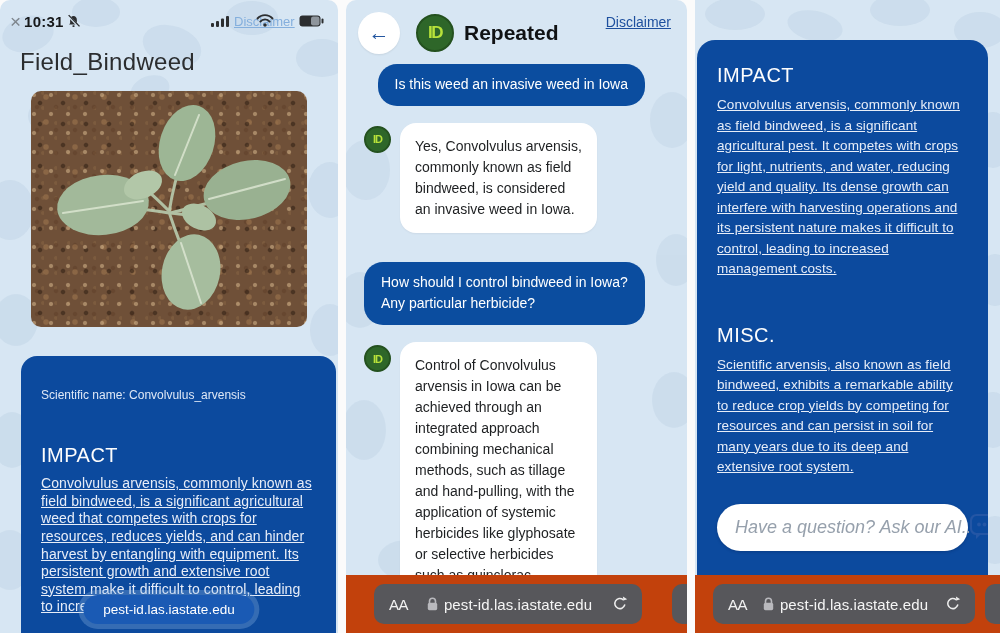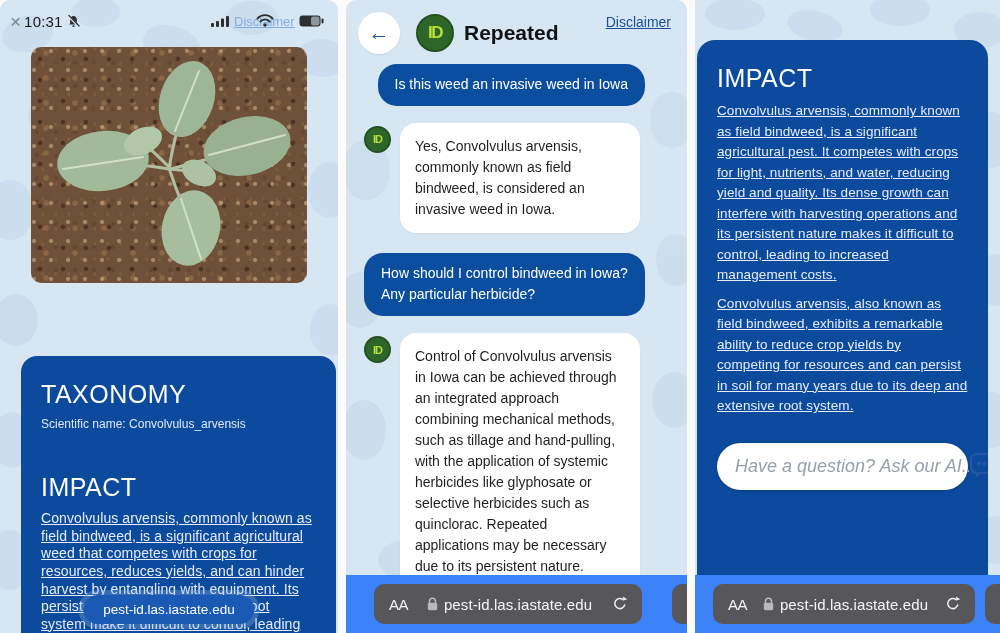--- a/index.html
+++ b/index.html
@@ -9,21 +9,21 @@
   .panel { position:relative; height:633px; background:#d7e6f3; overflow:hidden; }
   .p-left  { width:338px; border-radius:10px 10px 0 0; }
   .p-mid   { width:341px; border-radius:10px 10px 0 0; }
   .p-right { width:305px; }
   .pattern { position:absolute; inset:0; width:100%; height:100%; z-index:0; }
   .layer { position:relative; z-index:1; height:100%; }
 
   
   .status-bar { display:flex; align-items:center; padding:10px 12px 0 10px; height:32px; }
   .x-icon { font-size:19px; color:#7e858c; line-height:1; }
-  .time { font-size:15px; font-weight:400; color:#16181a; margin-left:3px; letter-spacing:.2px; }
+  .time { font-size:15px; font-weight:700; color:#16181a; margin-left:3px; letter-spacing:.2px; }
   .bell { margin-left:3px; }
   .sb-spacer { flex:1; }
   .sig { margin-right:3px; }
   .status-overlap { position:relative; width:92px; height:18px; }
   .disc-behind { position:absolute; left:0; top:2px; font-size:13px; color:#84afdd;
                  text-decoration:underline; white-space:nowrap; }
   .wifi { position:absolute; left:22px; top:2px; }
   .batt { position:absolute; right:2px; top:3px; }
 
   .page-title { font-size:24px; font-weight:500; color:#2b2d2f; margin:16px 0 0 20px; letter-spacing:.3px; }
@@ -34,21 +34,21 @@
       radial-gradient(circle at 3px 4px,  rgba(215,184,142,.55) 1.5px, transparent 2.6px),
       radial-gradient(circle at 9px 12px, rgba(52,34,22,.60)   1.6px, transparent 2.8px),
       radial-gradient(circle at 15px 6px, rgba(166,124,82,.50) 2.2px, transparent 3.4px),
       radial-gradient(circle at 6px 16px, rgba(96,64,42,.55)   1.6px, transparent 2.8px),
       radial-gradient(circle at 12px 2px, rgba(140,104,70,.45) 1.4px, transparent 2.4px);
     background-size:17px 19px, 23px 21px, 29px 25px, 19px 23px, 13px 15px; }
   .photo svg { position:absolute; inset:0; }
 
   .tax-card { position:absolute; left:21px; right:2px; top:356px; bottom:0; background:#0c4a9e;
               border-radius:16px 16px 0 0; padding:24px 20px 0 20px; color:#fff; overflow:hidden; }
-  .card-h { font-size:25px; font-weight:500; letter-spacing:.5px; color:#fdfdfd; }
+  .card-h { font-size:20px; font-weight:500; letter-spacing:.5px; color:#fdfdfd; }
   .sci { font-size:12px; color:#dfe8f6; margin-top:8px; }
   .tax-card .impact-h { margin-top:42px; }
   .card-body { font-size:14px; line-height:1.26; color:#e7edf8; margin-top:8px; letter-spacing:.1px;text-decoration:underline; }
 
   .url-pill { position:absolute; left:50%; transform:translateX(-50%); bottom:9px; z-index:3;
               background:#1a5ab4; color:#fff; font-size:13.5px; padding:7px 20px; border-radius:16px;
               white-space:nowrap; box-shadow:0 0 0 5px rgba(148,188,233,.30); }
 
   
   .chat-header { display:flex; align-items:center; padding:12px 12px 6px 12px; position:relative; }
@@ -59,41 +59,41 @@
           display:flex; align-items:center; justify-content:center; margin-left:16px; }
   .logo span { font-size:17px; font-weight:800; color:#b8e23a; letter-spacing:-1.5px; }
   .chat-title { font-size:21px; font-weight:700; color:#101214; margin-left:10px; }
   .disclaimer { position:absolute; top:14px; right:16px; font-size:14px; color:#1d4f9e;
                 text-decoration:underline; }
 
   .messages { display:flex; flex-direction:column; padding:4px 14px 0 18px; }
   .msg-user { margin-left:auto; margin-right:28px; background:#0b4d9f; color:#fff; font-size:14px;
               line-height:1.55; padding:10px 17px; border-radius:19px; max-width:286px; }
   .bot-row { display:flex; align-items:flex-start; gap:9px; margin-top:17px; }
-  .bot-row + .msg-user { margin-top:20px; }
+  .bot-row + .msg-user { margin-top:29px; }
   .avatar { width:27px; height:27px; border-radius:50%; background:#2e6629; border:2px solid #24511f;
             display:flex; align-items:center; justify-content:center; flex:0 0 auto; margin-top:3px; }
   .avatar span { font-size:11px; font-weight:800; color:#b8e23a; letter-spacing:-1px; }
   .msg-bot { background:#fff; color:#1d1f21; font-size:14px; line-height:1.5; padding:13px 15px;
-             border-radius:16px; width:240px; box-shadow:0 1px 2px rgba(0,0,0,.05); }
+             border-radius:16px; width:197px; box-shadow:0 1px 2px rgba(0,0,0,.05); }
 
   
   .info-card { position:absolute; top:40px; left:2px; right:12px; bottom:58px; background:#0c4a9e;
                border-radius:18px 18px 0 0; padding:24px 20px 0 20px; color:#fff; overflow:hidden; }
   .info-card .card-body { font-size:13.5px; line-height:1.52; }
   .info-card .misc-h { margin-top:44px; }
   .ask-wrap { margin-top:26px; background:#fff; border-radius:24px; height:47px; display:flex;
               align-items:center; padding:0 12px 0 18px; box-shadow:0 1px 3px rgba(0,20,60,.25); }
   .ask-input { border:none; outline:none; flex:1; font-style:italic; font-size:18px; color:#5a6472;
                background:transparent; font-family:"Liberation Sans","DejaVu Sans",sans-serif; }
   .ask-input::placeholder { color:#96a0ac; opacity:1; }
   .chat-bubble-btn { flex:0 0 auto; background:none; border:none; cursor:pointer; display:flex; }
 
   
-  .browser-bar { position:absolute; bottom:0; left:0; right:0; height:58px; background:#3b82f6;
+  .browser-bar { position:absolute; bottom:0; left:0; right:0; height:58px; background:#c2410c;
                  display:flex; align-items:center; z-index:4; }
   .url-box { margin-left:28px; width:268px; height:40px; background:#57575b; border-radius:10px;
              display:flex; align-items:center; color:#ededed; }
   .p-right .url-box { margin-left:18px; width:262px; }
   .aa-btn { font-size:15px; color:#f2f2f2; margin-left:15px; letter-spacing:-.5px; }
   .url-center { flex:1; display:flex; align-items:center; justify-content:center; gap:6px; }
   .url-text { font-size:15px; color:#f5f5f5; letter-spacing:.1px; }
   .refresh { margin-right:13px; display:flex; }
   .partial-pill { position:absolute; right:0; bottom:9px; width:15px; height:40px; background:#57575b;
                   border-radius:10px 0 0 10px; }
@@ -146,20 +146,21 @@
             <circle cx="9" cy="11" r="1.7" fill="#2c2e30"></circle>
           </svg>
           <svg class="batt" width="25" height="12" viewBox="0 0 25 12">
             <rect x="0.5" y="0.5" width="21" height="11" rx="3" fill="#2c2e30"></rect>
             <rect x="12" y="1.5" width="8.5" height="9" rx="2.2" fill="#8e959c"></rect>
             <rect x="22.5" y="3.5" width="2" height="5" rx="1" fill="#2c2e30"></rect>
           </svg>
         </span>
       </div>
 
+      <div class="page-title">Field_Bindweed</div>
 
       <div class="photo">
         <svg viewBox="0 0 276 236">
           <g stroke="#b8cbae" stroke-width="3" fill="none" opacity=".9" stroke-linecap="round">
             <path d="M138 122 C 141 102, 146 82, 153 64"></path>
             <path d="M138 122 C 116 118, 96 117, 82 115"></path>
             <path d="M140 122 C 166 115, 186 110, 206 104"></path>
             <path d="M139 124 C 146 145, 152 160, 158 172"></path>
             <path d="M138 120 C 128 110, 120 102, 113 97"></path>
             <path d="M140 122 C 152 124, 160 124, 166 125"></path>
@@ -173,21 +174,20 @@
           <g stroke="#dbe5d1" stroke-width="2" opacity=".85" fill="none" stroke-linecap="round">
             <path d="M144 84 L 168 24"></path>
               <path d="M32 122 L 112 110"></path>
             <path d="M178 108 L 254 88"></path>
               <path d="M150 152 L 170 212"></path>
           </g>
         </svg>
       </div>
 
       <div class="tax-card">
-        <div class="card-h">TAXONOMY</div>
         <div class="sci">Scientific name: Convolvulus_arvensis</div>
         <div class="card-h impact-h">IMPACT</div>
         <div class="card-body">Convolvulus arvensis, commonly known as field bindweed, is a significant agricultural weed that competes with crops for resources, reduces yields, and can hinder harvest by entangling with equipment. Its persistent growth and extensive root system make it difficult to control, leading to increased management costs</div>
       </div>
 
       <div class="url-pill">pest-id.las.iastate.edu</div>
     </div>
   </div>
 
   <div class="panel p-mid">
@@ -267,21 +267,22 @@
         <ellipse cx="298" cy="140" rx="20" ry="28"></ellipse>
           <ellipse cx="300" cy="280" rx="18" ry="26"></ellipse>
         <ellipse cx="298" cy="420" rx="20" ry="28"></ellipse>
           <ellipse cx="300" cy="540" rx="18" ry="24"></ellipse>
       </g>
     </svg>
     <div class="layer">
       <div class="info-card">
         <div class="card-h">IMPACT</div>
         <div class="card-body">Convolvulus arvensis, commonly known as field bindweed, is a significant agricultural pest. It competes with crops for light, nutrients, and water, reducing yield and quality. Its dense growth can interfere with harvesting operations and its persistent nature makes it difficult to control, leading to increased management costs.</div>
-        <div class="card-body">Convolvulus arvensis, also known as field bindweed, exhibits a remarkable ability to reduce crop yields by competing for resources and can persist in soil for many years due to its deep and extensive root system.</div>
+        <div class="card-h misc-h">MISC.</div>
+        <div class="card-body">Scientific arvensis, also known as field bindweed, exhibits a remarkable ability to reduce crop yields by competing for resources and can persist in soil for many years due to its deep and extensive root system.</div>
 
         <div class="ask-wrap">
           <input class="ask-input" readonly="" placeholder="Have a question? Ask our AI..." style="">
           <button class="chat-bubble-btn">
             <svg width="31" height="28" viewBox="0 0 31 28">
               <rect x="2" y="2" width="27" height="19" rx="5.5" fill="none" stroke="#2456a5" stroke-width="2.2"></rect>
               <path d="M7 20 L7 26 L13 20" fill="#2456a5"></path>
               <circle cx="10" cy="11.5" r="1.9" fill="#2456a5"></circle>
               <circle cx="15.5" cy="11.5" r="1.9" fill="#2456a5"></circle>
               <circle cx="21" cy="11.5" r="1.9" fill="#2456a5"></circle>

